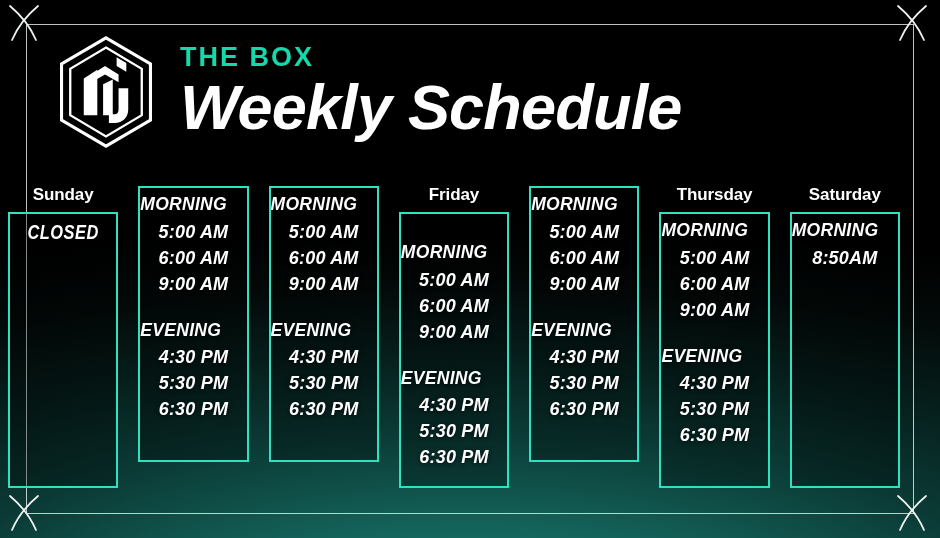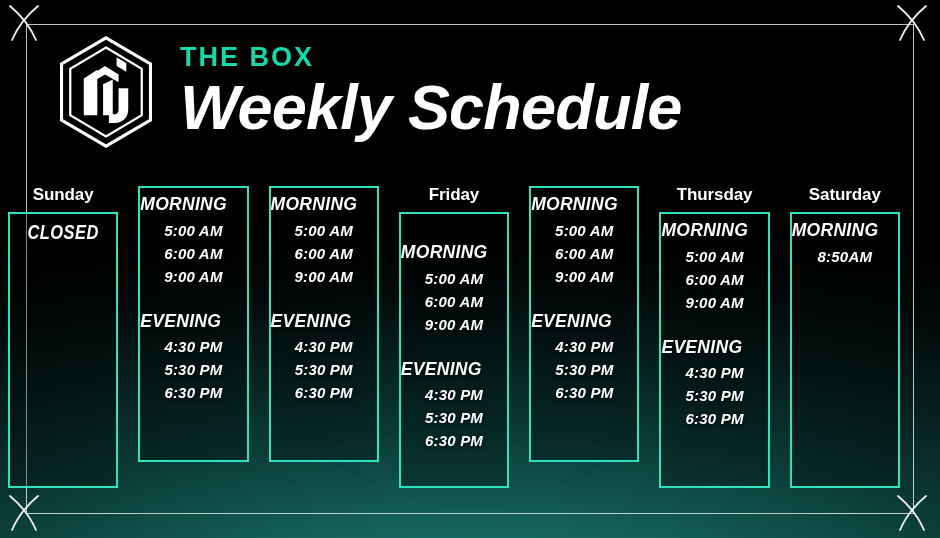--- a/index.html
+++ b/index.html
@@ -126,21 +126,21 @@
     line-height:1;
     margin-bottom:9px;
     text-shadow:0 1px 4px rgba(0,0,0,0.7);
     white-space:nowrap;
   }
   .time {
     text-align:center;
     color:#ffffff;
     font-style:italic;
     font-weight:bold;
-    font-size:15px;
+    font-size:18px;
     letter-spacing:0.2px;
     line-height:1;
     margin-bottom:8px;
     text-shadow:0 1px 4px rgba(0,0,0,0.7);
     white-space:nowrap;
   }
   .gap { height:21px; }
 
   .closed {
     text-align:center;

